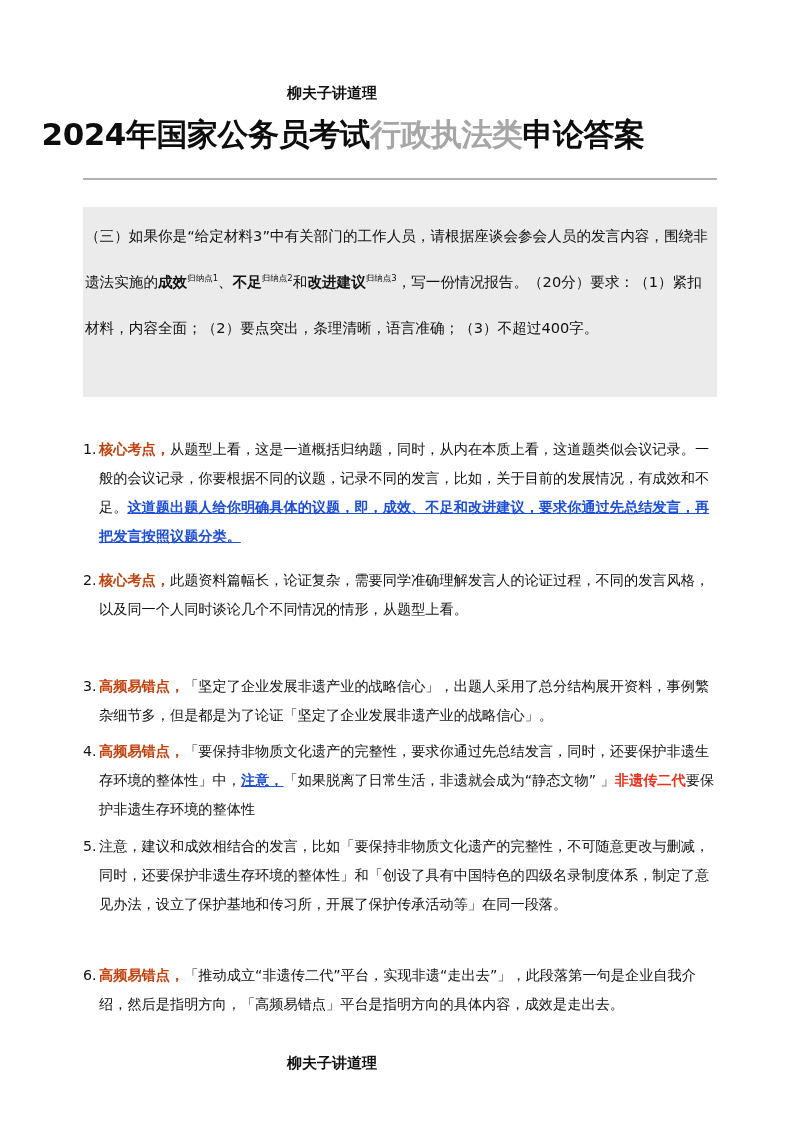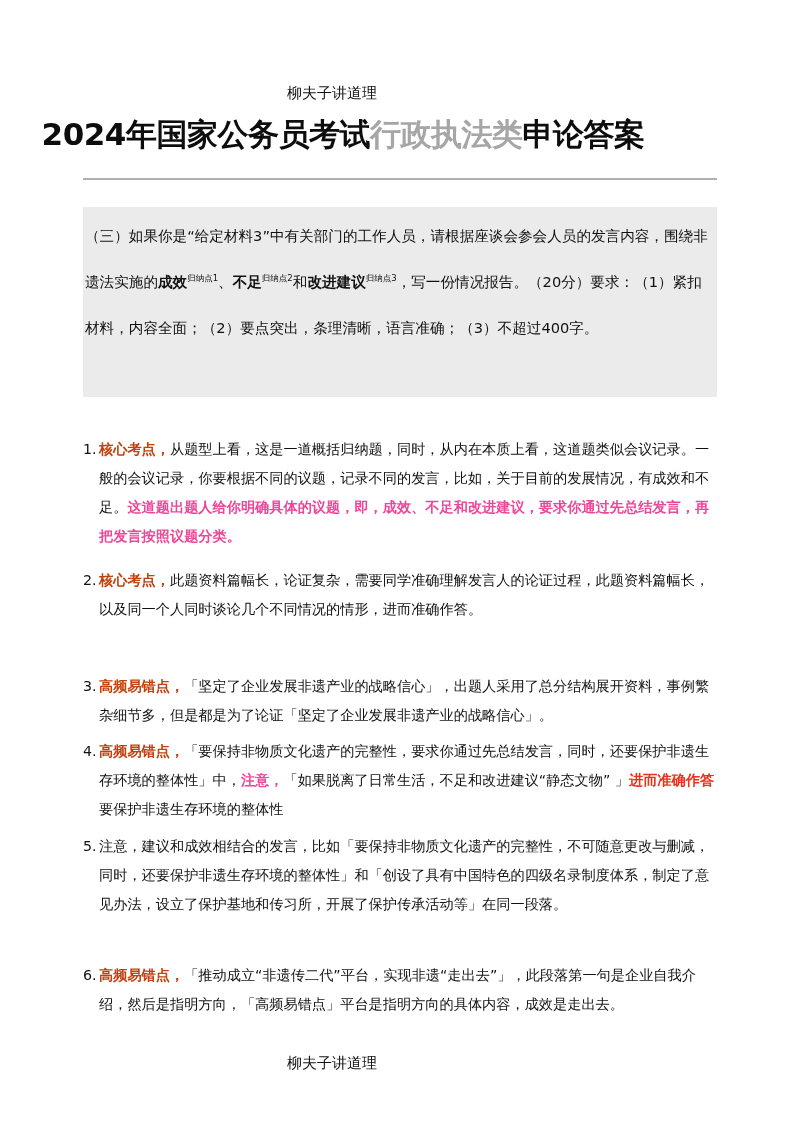--- a/index.html
+++ b/index.html
@@ -1,35 +1,35 @@
 <!DOCTYPE html>
 <html><head>
   <meta charset="utf-8">
   <style>
     html, body { margin: 0; padding: 0; background: #ffffff; }
     body { width: 800px; height: 1132px; position: relative; overflow: hidden;
       font-family: "DejaVu Sans", "Liberation Sans", sans-serif; color: #1a1a1a; }
     .brand { position: absolute; left: 0; width: 664px; text-align: center;
-      font-size: 15px; font-weight: normal; color: #111; }
+      font-size: 15px; font-weight: bold; color: #111; }
     .brand.top { top: 84px; }
     .brand.bottom { top: 1054px; }
     .title { position: absolute; top: 114px; left: 0; width: 686px; text-align: center;
       font-size: 31px; font-weight: bold; color: #0d0d0d; letter-spacing: -0.5px; white-space: nowrap; }
     .title .gray { color: #a6a6a6; }
     .divider { position: absolute; top: 178px; left: 83px; width: 634px; height: 2px; background: #b0b0b0; }
     .question { position: absolute; top: 207px; left: 83px; width: 634px; height: 190px;
       background: #ebebeb; box-sizing: border-box; padding: 6px 2px 0 2px;
       font-size: 14.6px; line-height: 46px; color: #111; }
     .question b { font-weight: bold; }
     .question sup { font-size: 8.5px; vertical-align: 6px; line-height: 0; font-weight: normal; }
     .item { position: absolute; left: 83px; width: 634px; font-size: 14.2px; line-height: 29px; color: #111;
       padding-left: 16px; box-sizing: border-box; }
     .item .num { position: absolute; left: 0; top: 0; }
     .item .kw { color: #c2410c; font-weight: bold; }
-    .item b { font-weight: bold; color: #ec4899; }
+    .item b { font-weight: bold; color: #1d4ed8; text-decoration: underline; }
     .item .red { color: #e8321e; font-weight: bold; }
     #item1 { top: 435px; }
     #item2 { top: 566px; }
     #item3 { top: 672px; }
     #item4 { top: 737px; }
     #item5 { top: 832px; }
     #item6 { top: 961px; }
   </style>
 </head>
 <body>
@@ -37,23 +37,23 @@
 <div class="brand top">柳夫子讲道理</div>
 
 <div class="title"><span>2024年国家公务员考试</span><span class="gray">行政执法类</span><span>申论答案</span></div>
 
 <div class="divider"></div>
 
 <div class="question"><span>（三）如果你是“给定材料3”中有关部门的工作人员，请根据座谈会参会人员的发言内容，围绕非遗法实施的</span><b>成效</b><sup>归纳点1</sup><span>、</span><b>不足</b><sup>归纳点2</sup><span>和</span><b>改进建议</b><sup>归纳点3</sup><span>，写一份情况报告。（20分）要求：（1）紧扣材料，内容全面；（2）要点突出，条理清晰，语言准确；（3）不超过400字。</span></div>
 
 <div class="item" id="item1"><span class="num">1.</span><span class="kw">核心考点，</span><span>从题型上看，这是一道概括归纳题，同时，从内在本质上看，这道题类似会议记录。一般的会议记录，你要根据不同的议题，记录不同的发言，比如，关于目前的发展情况，有成效和不足。</span><b>这道题出题人给你明确具体的议题，即，成效、不足和改进建议，要求你通过先总结发言，再把发言按照议题分类。</b></div>
 
-<div class="item" id="item2"><span class="num">2.</span><span class="kw">核心考点，</span><span>此题资料篇幅长，论证复杂，需要同学准确理解发言人的论证过程，此题资料篇幅长，以及同一个人同时谈论几个不同情况的情形，进而准确作答。</span></div>
+<div class="item" id="item2"><span class="num">2.</span><span class="kw">核心考点，</span><span>此题资料篇幅长，论证复杂，需要同学准确理解发言人的论证过程，不同的发言风格，以及同一个人同时谈论几个不同情况的情形，从题型上看。</span></div>
 
 <div class="item" id="item3"><span class="num">3.</span><span class="kw">高频易错点，</span><span>「坚定了企业发展非遗产业的战略信心」，出题人采用了总分结构展开资料，事例繁杂细节多，但是都是为了论证「坚定了企业发展非遗产业的战略信心」。</span></div>
 
-<div class="item" id="item4"><span class="num">4.</span><span class="kw">高频易错点，</span><span>「要保持非物质文化遗产的完整性，要求你通过先总结发言，同时，还要保护非遗生存环境的整体性」中，</span><b>注意，</b><span>「如果脱离了日常生活，不足和改进建议“静态文物” 」</span><span class="red">进而准确作答</span><span>要保护非遗生存环境的整体性</span></div>
+<div class="item" id="item4"><span class="num">4.</span><span class="kw">高频易错点，</span><span>「要保持非物质文化遗产的完整性，要求你通过先总结发言，同时，还要保护非遗生存环境的整体性」中，</span><b>注意，</b><span>「如果脱离了日常生活，非遗就会成为“静态文物” 」</span><span class="red">非遗传二代</span><span>要保护非遗生存环境的整体性</span></div>
 
 <div class="item" id="item5"><span class="num">5.</span><span>注意，建议和成效相结合的发言，比如「要保持非物质文化遗产的完整性，不可随意更改与删减，同时，还要保护非遗生存环境的整体性」和「创设了具有中国特色的四级名录制度体系，制定了意见办法，设立了保护基地和传习所，开展了保护传承活动等」在同一段落。</span></div>
 
 <div class="item" id="item6"><span class="num">6.</span><span class="kw">高频易错点，</span><span>「推动成立“非遗传二代”平台，实现非遗“走出去”」，此段落第一句是企业自我介绍，然后是指明方向，「高频易错点」平台是指明方向的具体内容，成效是走出去。</span></div>
 
 <div class="brand bottom">柳夫子讲道理</div>
 
 </body></html>

